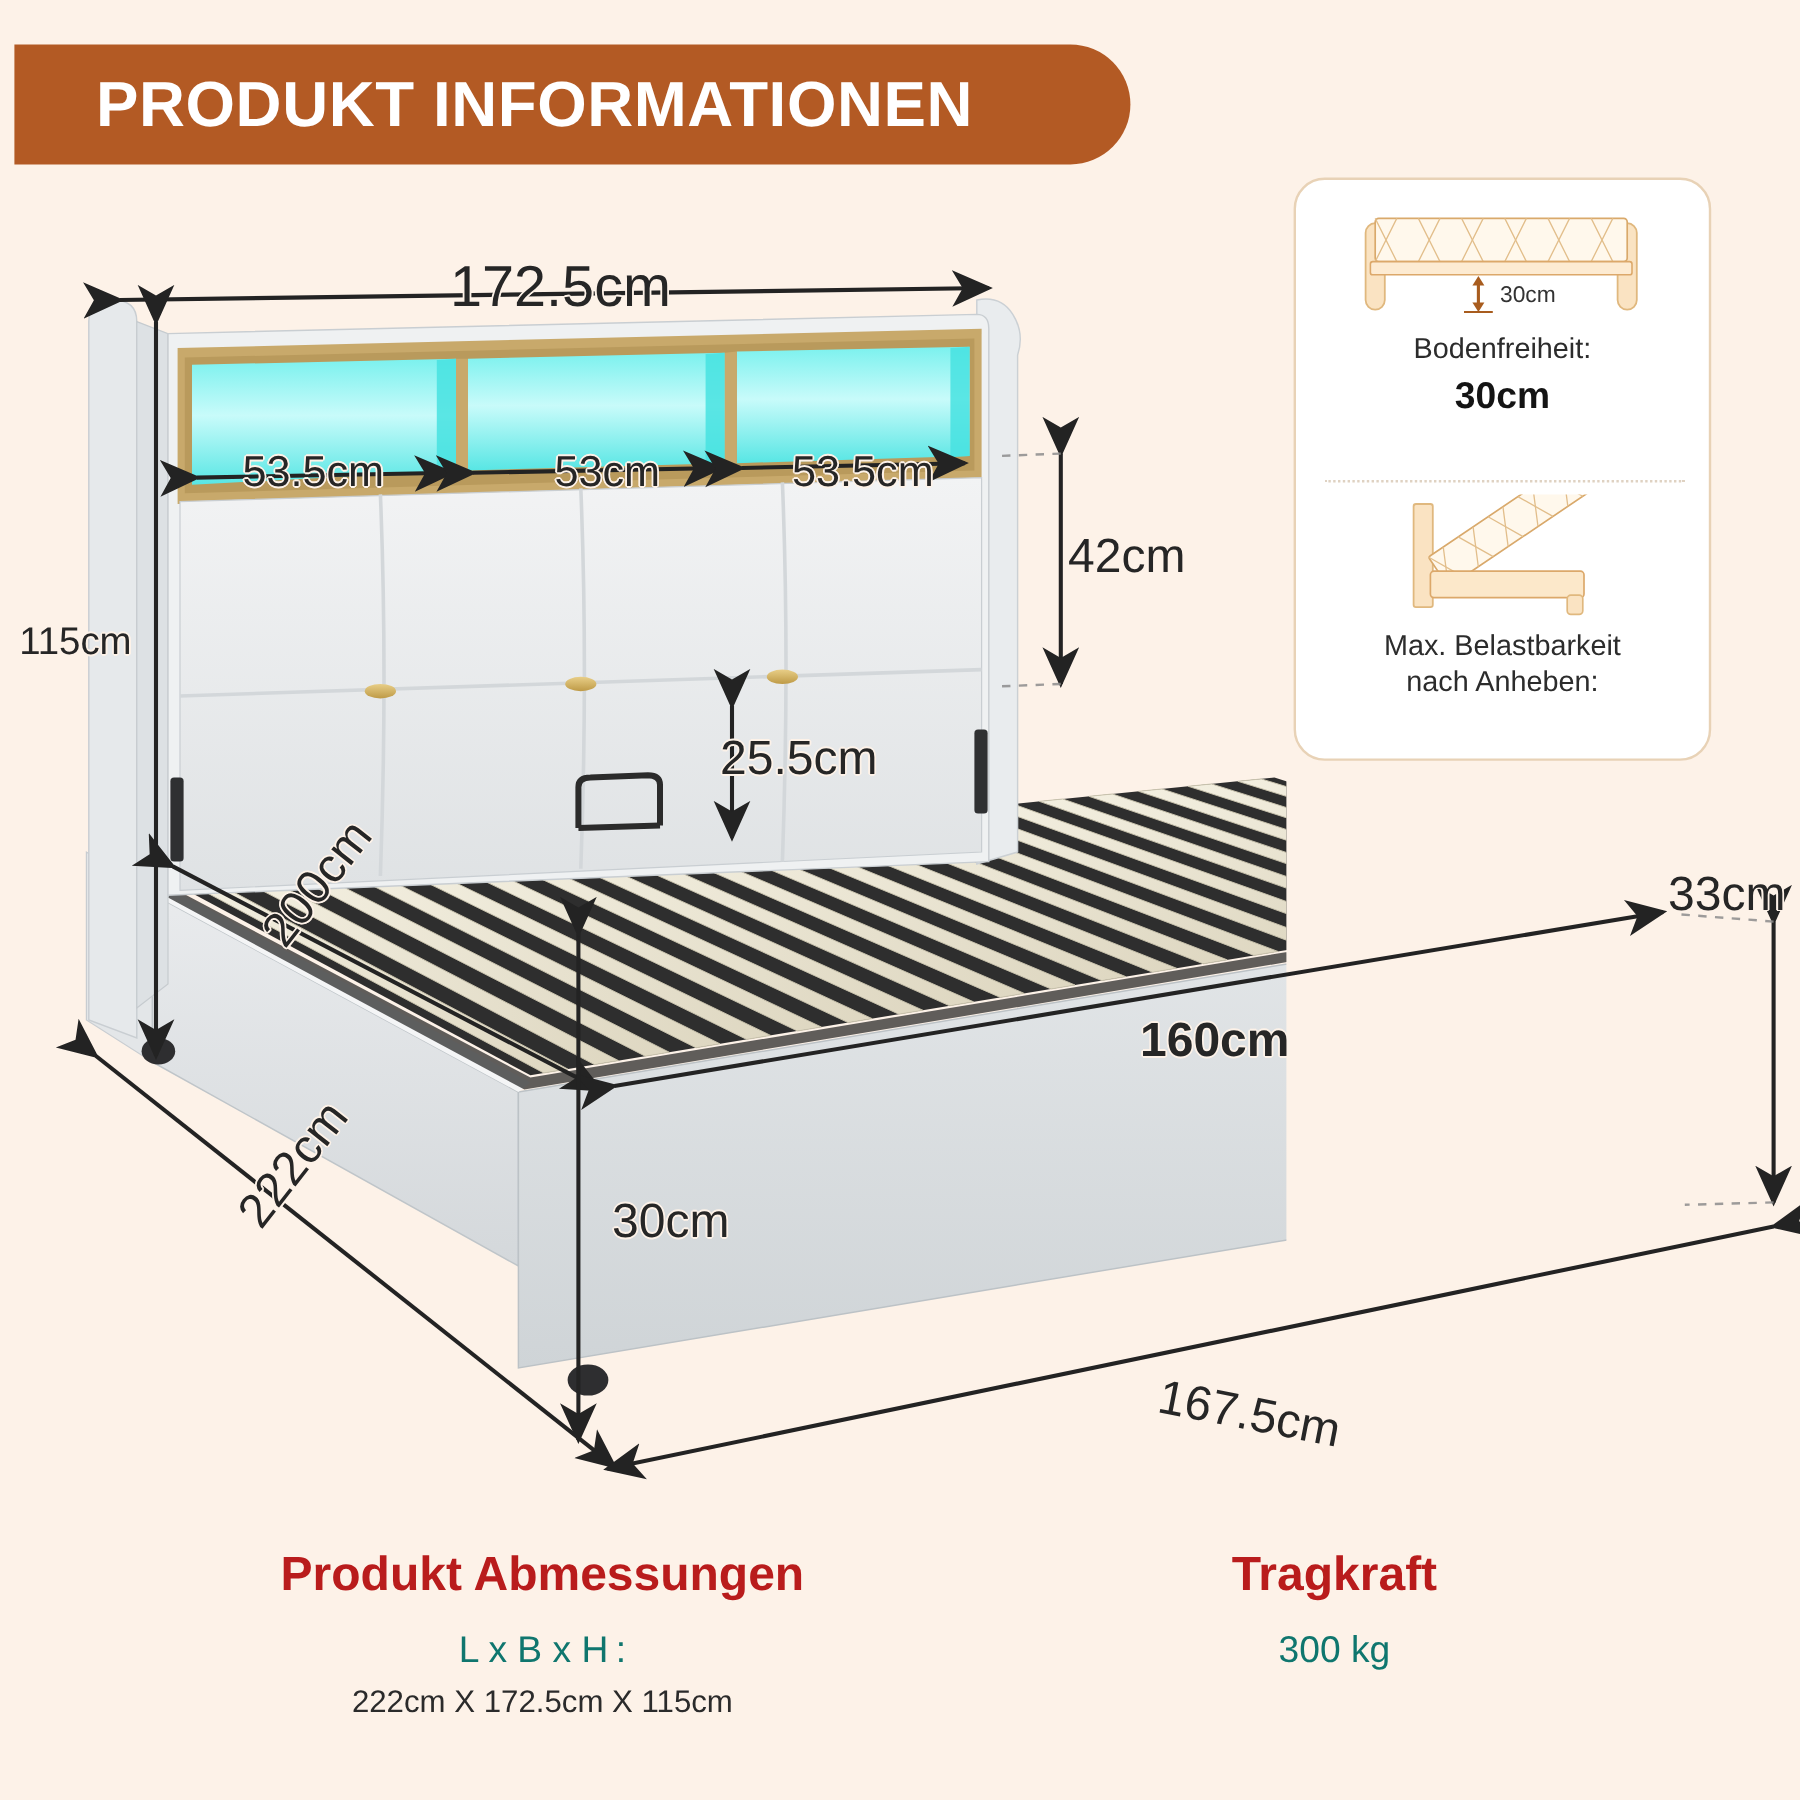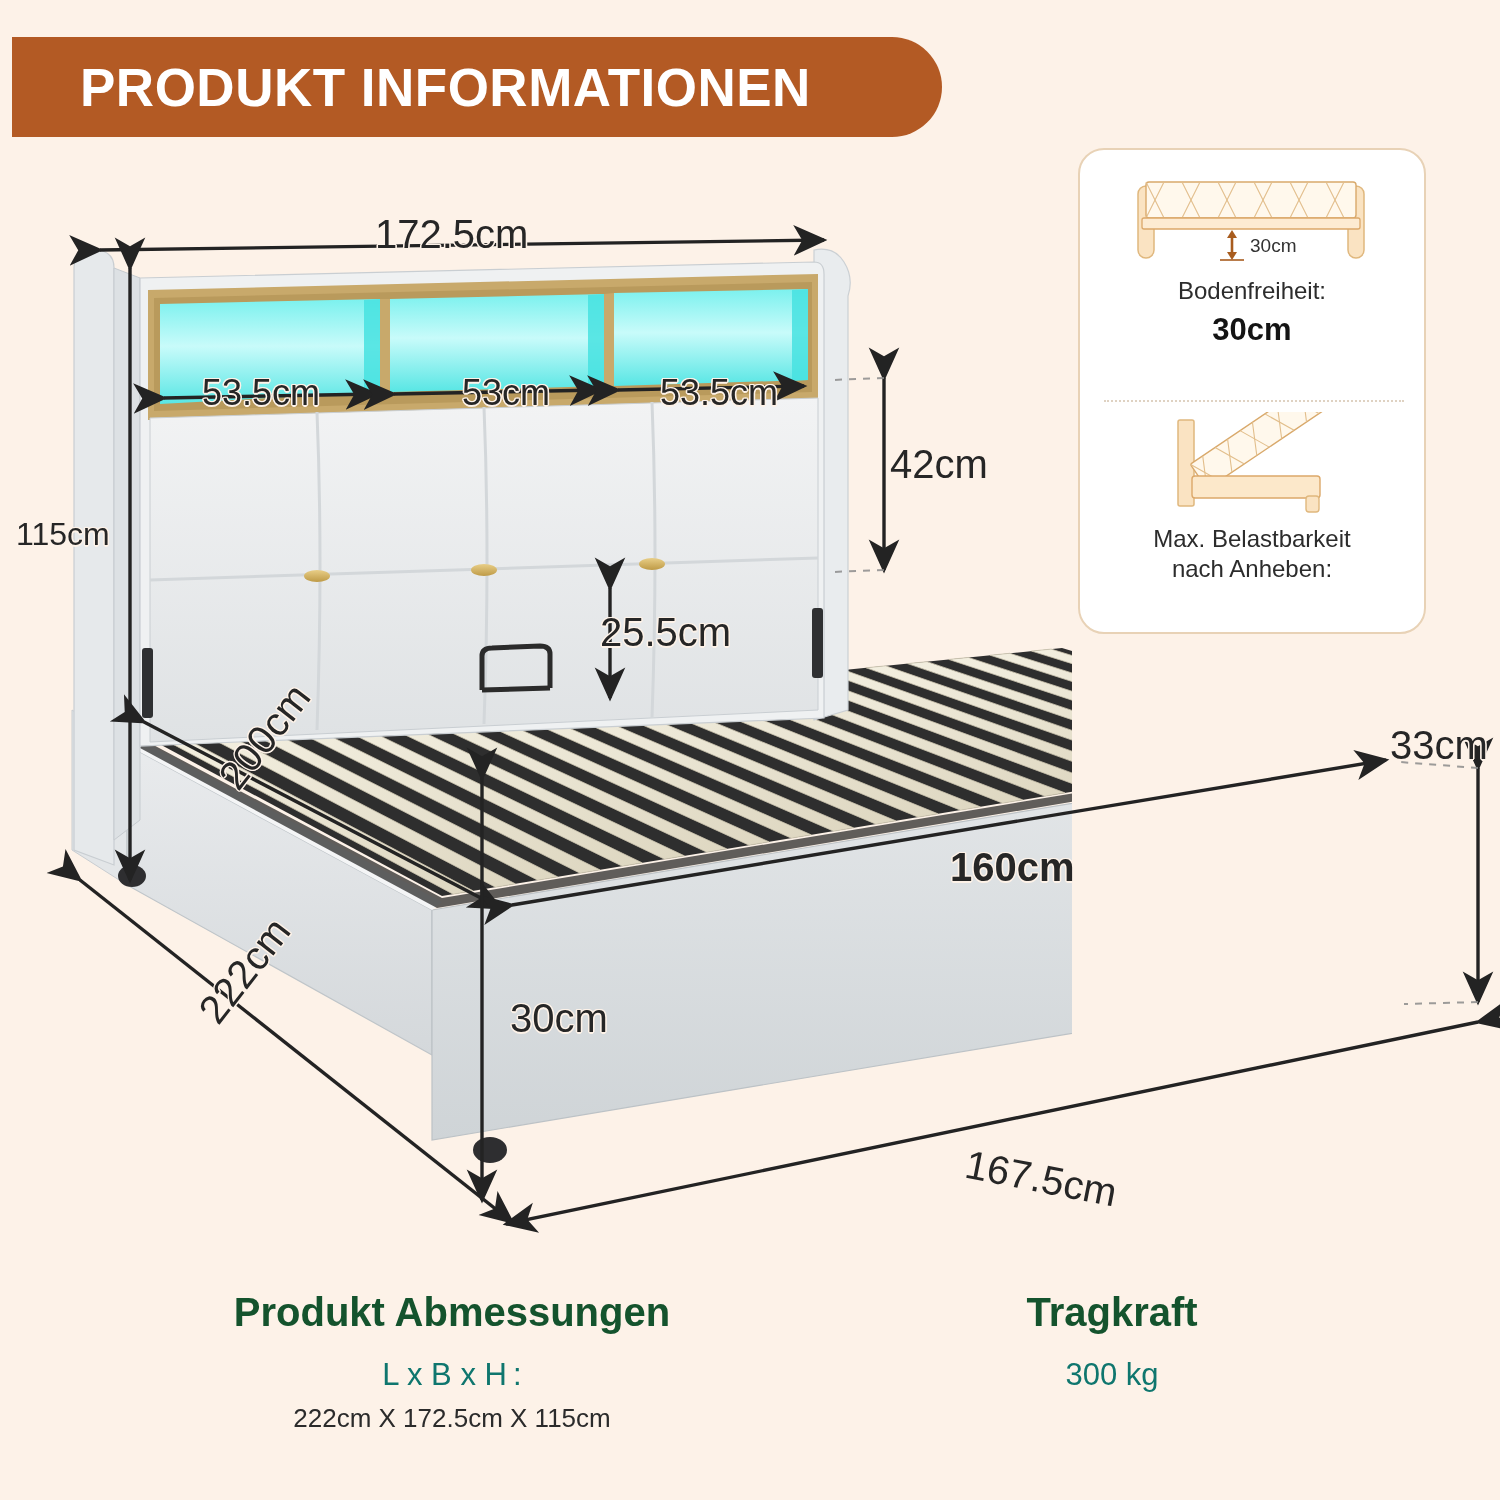--- a/index.html
+++ b/index.html
@@ -69,38 +69,38 @@
     font-family:"Liberation Sans", sans-serif;
     color:#262626;
     font-weight:500;
     white-space:nowrap;
     text-shadow:
        1.5px 0 0 #FDF2E8, -1.5px 0 0 #FDF2E8,
        0 1.5px 0 #FDF2E8, 0 -1.5px 0 #FDF2E8,
        1px 1px 0 #FDF2E8, -1px -1px 0 #FDF2E8,
        1px -1px 0 #FDF2E8, -1px 1px 0 #FDF2E8;
   }
-  .d-172{left:363px;top:212px;font-size:40px;}
+  .d-172{left:363px;top:212px;font-size:48px;}
   .d-535a{left:190px;top:372px;font-size:36px;}
   .d-53 {left:450px;top:372px;font-size:36px;}
   .d-535b{left:648px;top:372px;font-size:36px;}
   .d-115{left:4px;top:516px;font-size:32px;}
   .d-42 {left:878px;top:442px;font-size:40px;}
   .d-255{left:588px;top:610px;font-size:40px;}
   .d-200{left:198px;top:770px;font-size:40px;transform:rotate(-52deg);transform-origin:left top;}
   .d-222{left:178px;top:1004px;font-size:40px;transform:rotate(-52deg);transform-origin:left top;}
   .d-160{left:938px;top:845px;font-size:40px;font-weight:bold;}
   .d-33 {left:1378px;top:723px;font-size:40px;}
   .d-30 {left:498px;top:996px;font-size:40px;}
   .d-1675{left:958px;top:1142px;font-size:40px;transform:rotate(11deg);transform-origin:left top;}
 
   
   .sum{position:absolute;}
   .sum-head{
-    color:#14532d;font-weight:bold;font-size:40px;
+    color:#b91c1c;font-weight:bold;font-size:40px;
     text-align:center;font-family:"Liberation Sans", sans-serif;
   }
   .sum-line{
     color:#0f766e;font-size:31px;text-align:center;margin-top:22px;
     font-family:"Liberation Sans", sans-serif;font-weight:400;
   }
   .sum-line2{
     color:#2B2B2B;font-size:26px;text-align:center;margin-top:10px;
     font-family:"Liberation Sans", sans-serif;font-weight:400;
   }

